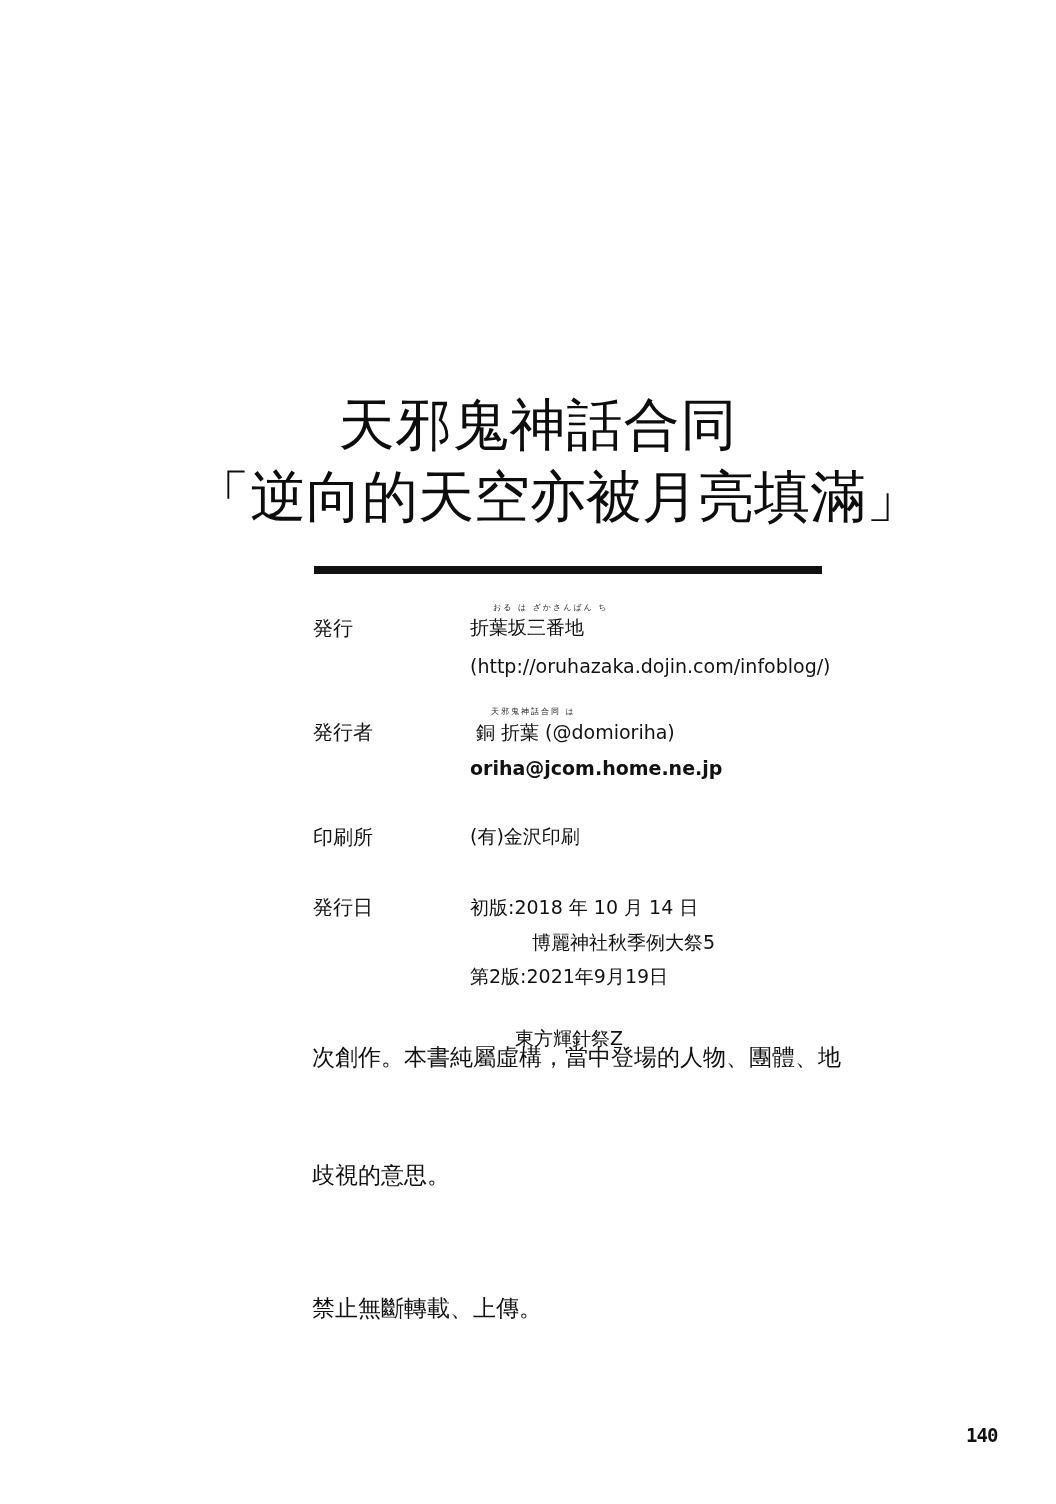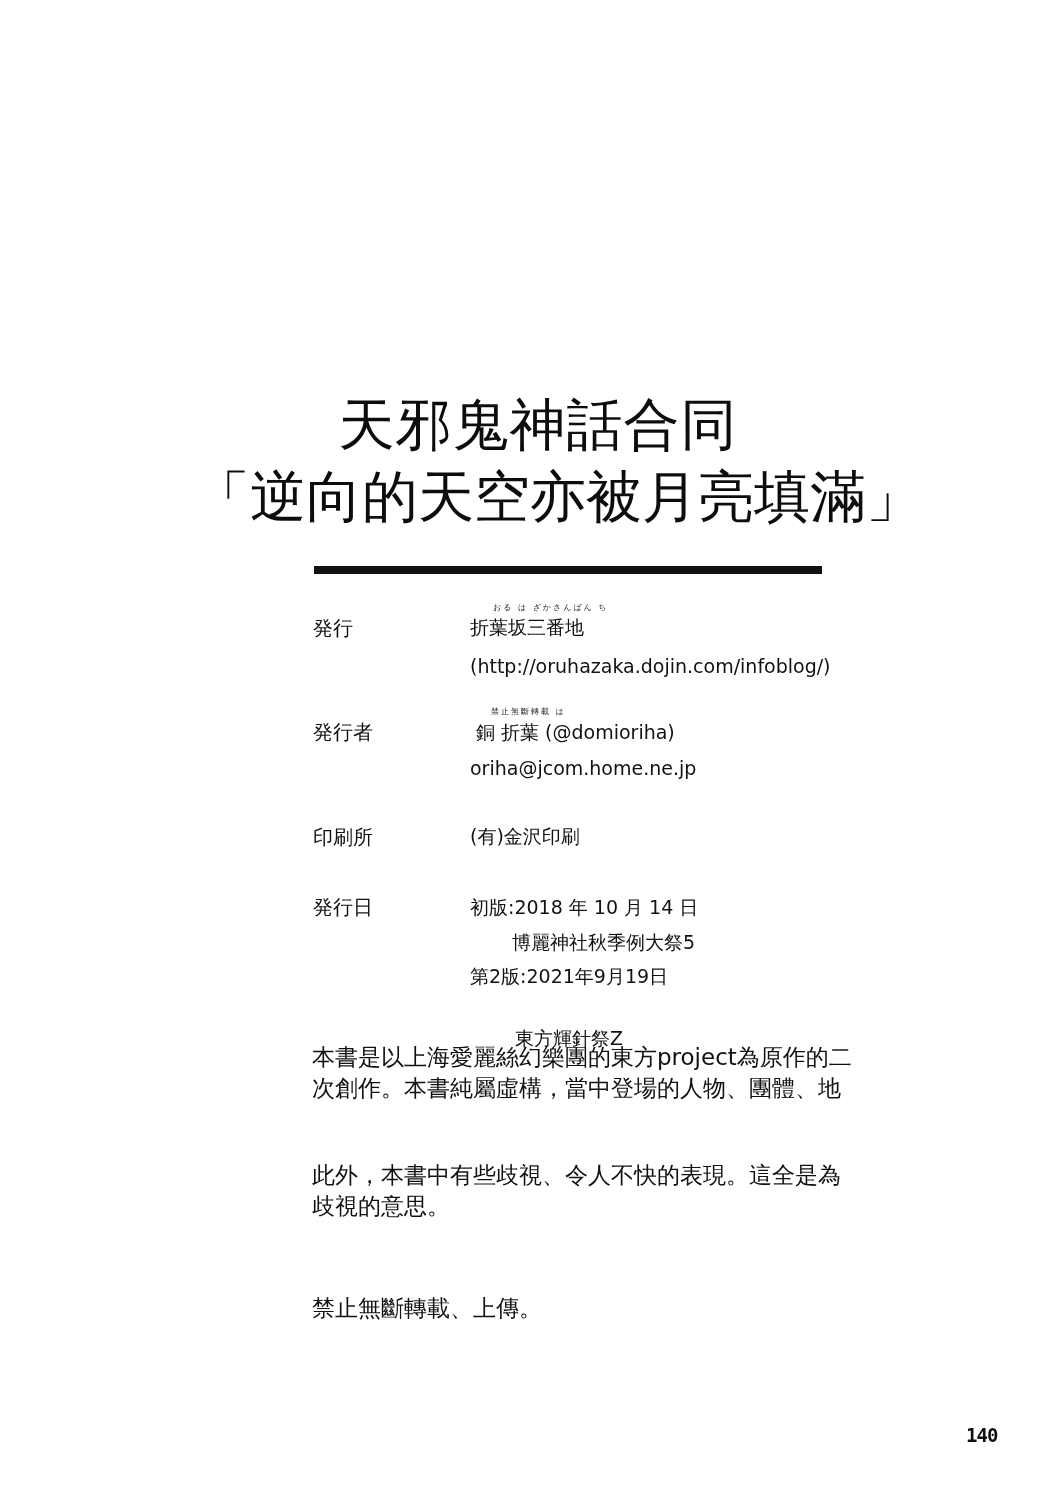--- a/index.html
+++ b/index.html
@@ -37,39 +37,37 @@
 <div class="rule"></div>
 
 <section>
 
   <div class="label" style="top:615px;">発行</div>
   <div class="ruby" style="left:472px; top:603px;">おる は ざかさんばん ち</div>
   <div class="value" style="top:614px;">折葉坂三番地</div>
   <div class="value" style="top:653px;">(http://oruhazaka.dojin.com/infoblog/)</div>
 
   <div class="label" style="top:719px;">発行者</div>
-  <div class="ruby" style="left:470px; top:707px;">禁止無斷轉載 は</div>
+  <div class="ruby" style="left:470px; top:707px;">天邪鬼神話合同 は</div>
   <div class="value" style="left:476px; top:719px;">銅 折葉 (@domioriha)</div>
-  <div class="value" style="top:755px;">oriha@jcom.home.ne.jp</div>
+  <div class="value" style="top:755px;font-weight:bold;">oriha@jcom.home.ne.jp</div>
 
   <div class="label" style="top:824px;">印刷所</div>
   <div class="value" style="top:823px;">(有)金沢印刷</div>
 
   <div class="label" style="top:894px;text-align:center;">発行日</div>
   <div class="value" style="top:894px;">初版:2018 年 10 月 14 日</div>
-  <div class="value" style="left:512px; top:929px;">博麗神社秋季例大祭5</div>
+  <div class="value" style="left:532px; top:929px;">博麗神社秋季例大祭5</div>
   <div class="value" style="top:963px;">第2版:2021年9月19日</div>
   <div class="value" style="left:515px; top:997px;margin-top:28px;">東方輝針祭Z</div>
 </section>
 
 <section>
   <div class="para" style="top:1042px;">
-    <span>本書是以上海愛麗絲幻樂團的東方project為原作的二</span>
     <span>次創作。本書純屬虛構，當中登場的人物、團體、地</span>
   </div>
   <div class="para" style="top:1160px;">
-    <span>此外，本書中有些歧視、令人不快的表現。這全是為</span>
     <span>歧視的意思。</span>
   </div>
   <div class="para" style="top:1293px;">禁止無斷轉載、上傳。</div>
 </section>
 
 <div class="pageno">140</div>
 
 </body></html>

